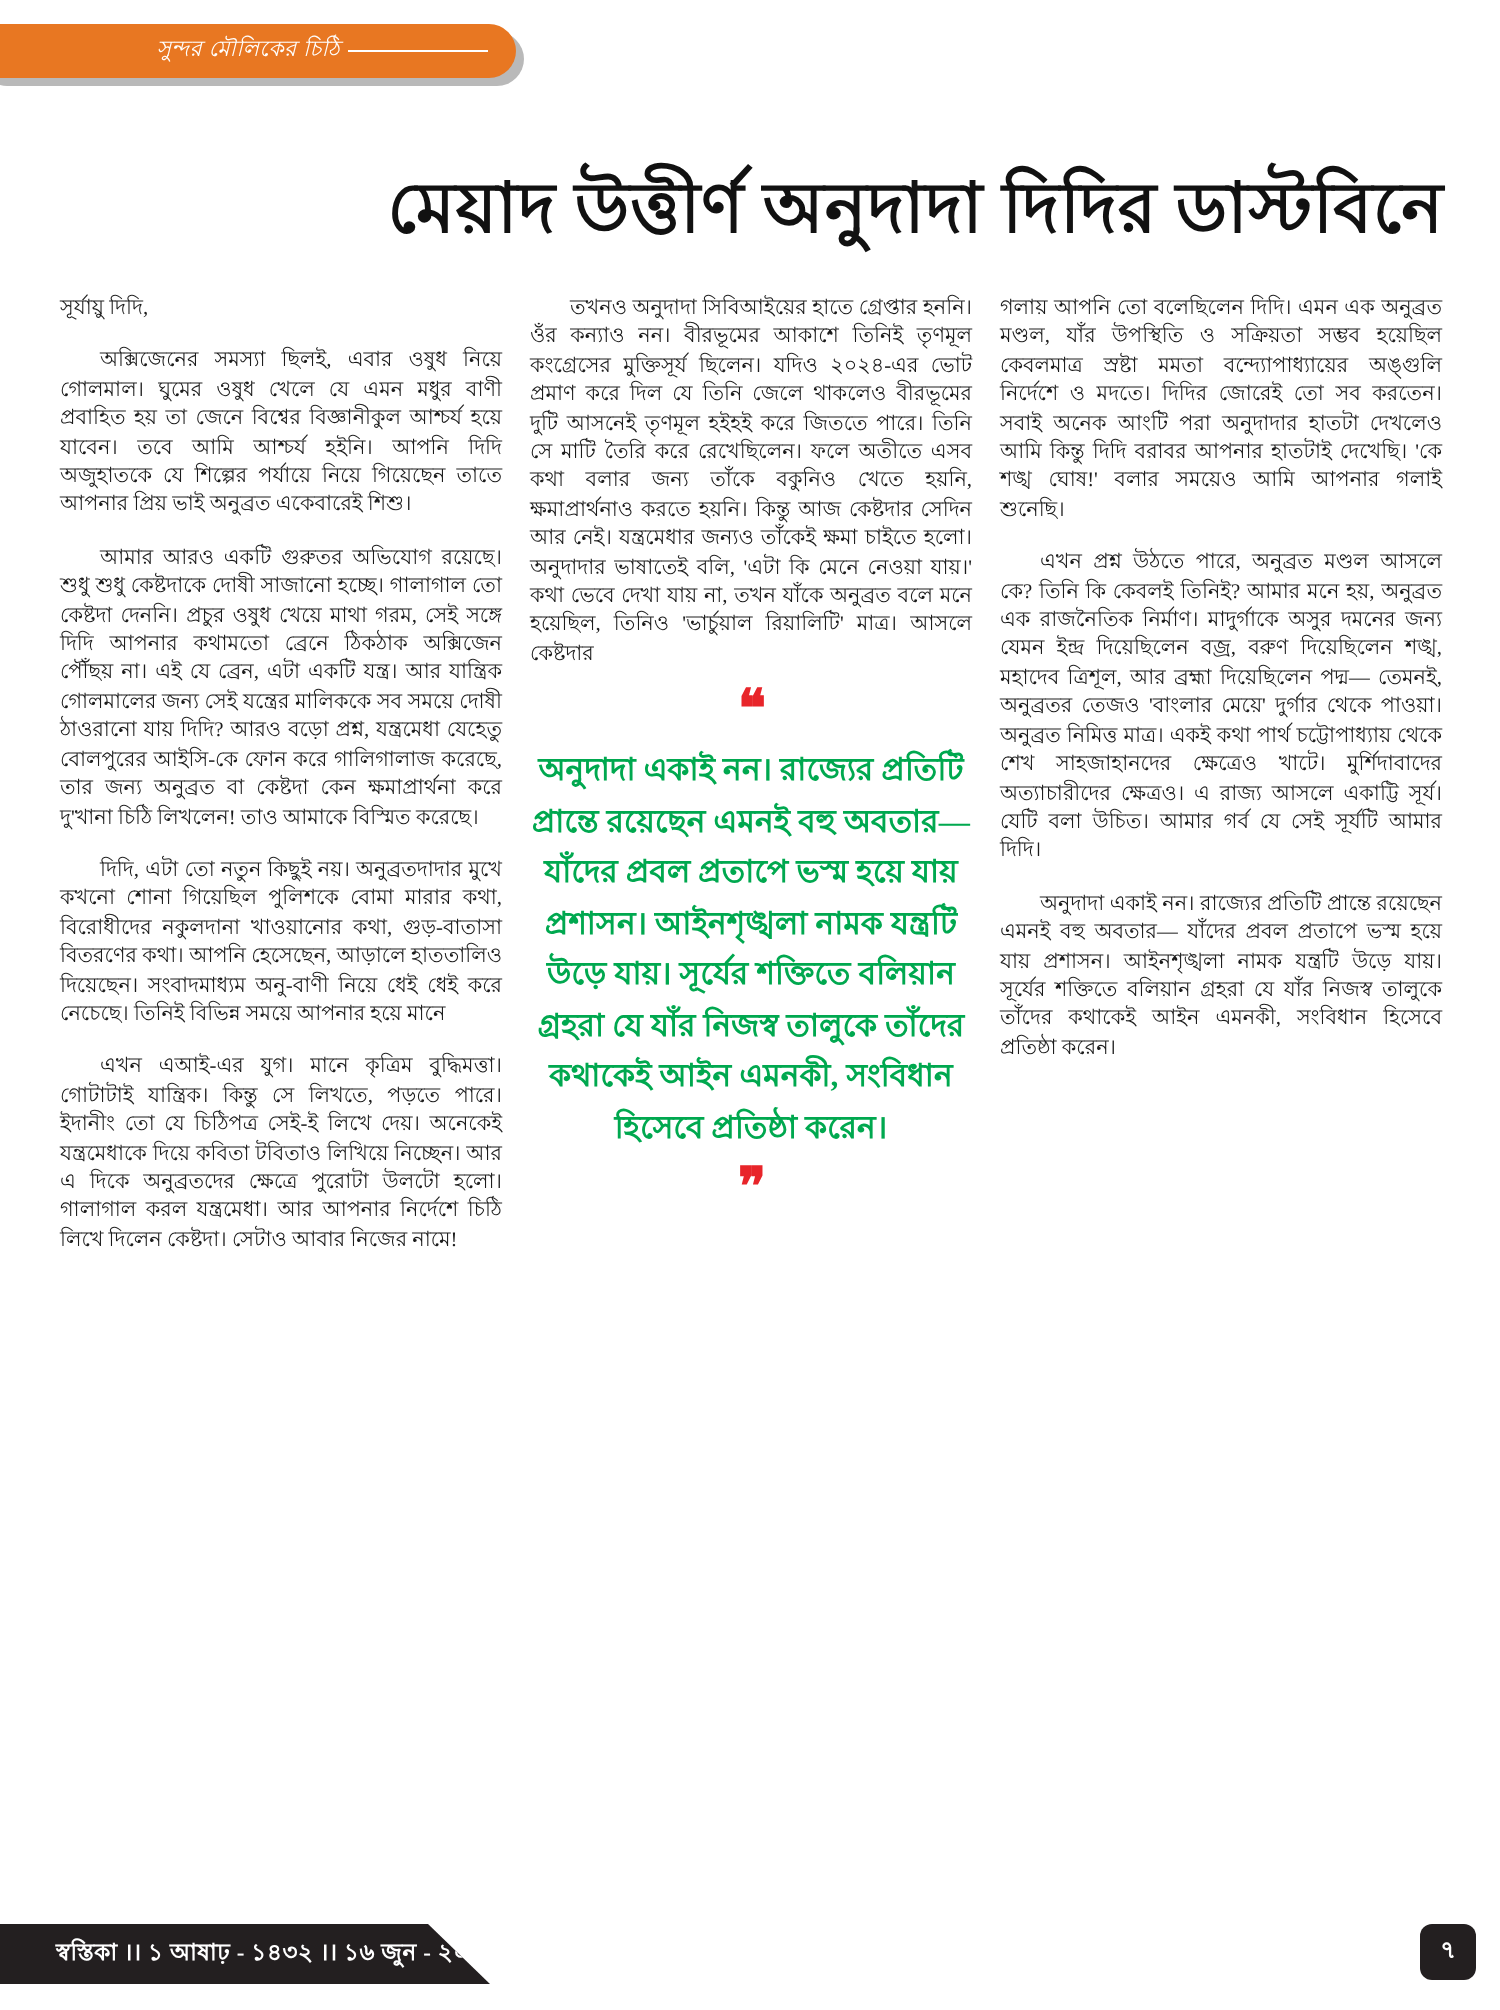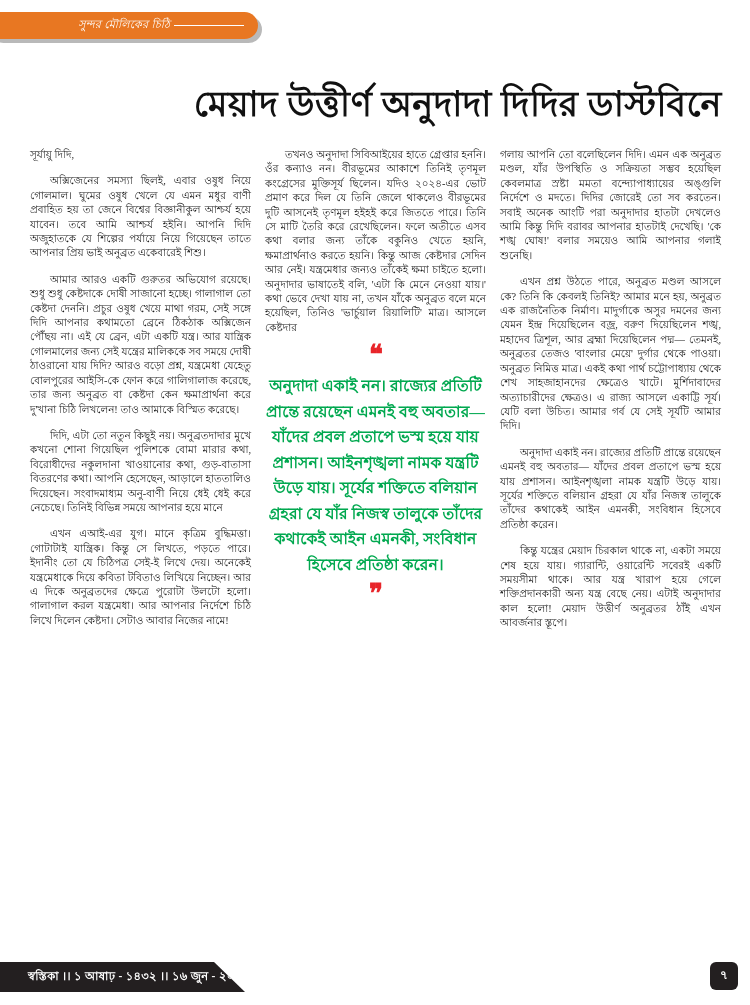--- a/index.html
+++ b/index.html
@@ -197,21 +197,20 @@
       <span class="qmark open">❝</span>
       <div class="qtext">অনুদাদা একাই নন। রাজ্যের প্রতিটি প্রান্তে রয়েছেন এমনই বহু অবতার— যাঁদের প্রবল প্রতাপে ভস্ম হয়ে যায় প্রশাসন। আইনশৃঙ্খলা নামক যন্ত্রটি উড়ে যায়। সূর্যের শক্তিতে বলিয়ান গ্রহরা যে যাঁর নিজস্ব তালুকে তাঁদের কথাকেই আইন এমনকী, সংবিধান হিসেবে প্রতিষ্ঠা করেন।</div>
       <span class="qmark close">❞</span>
     </div>
   </div>
 
   <div class="column">
     <p class="para no-indent">গলায় আপনি তো বলেছিলেন দিদি। এমন এক অনুব্রত মণ্ডল, যাঁর উপস্থিতি ও সক্রিয়তা সম্ভব হয়েছিল কেবলমাত্র স্রষ্টা মমতা বন্দ্যোপাধ্যায়ের অঙ্গুলি নির্দেশে ও মদতে। দিদির জোরেই তো সব করতেন। সবাই অনেক আংটি পরা অনুদাদার হাতটা দেখলেও আমি কিন্তু দিদি বরাবর আপনার হাতটাই দেখেছি। 'কে শঙ্খ ঘোষ!' বলার সময়েও আমি আপনার গলাই শুনেছি।</p>
     <p class="para">এখন প্রশ্ন উঠতে পারে, অনুব্রত মণ্ডল আসলে কে? তিনি কি কেবলই তিনিই? আমার মনে হয়, অনুব্রত এক রাজনৈতিক নির্মাণ। মাদুর্গাকে অসুর দমনের জন্য যেমন ইন্দ্র দিয়েছিলেন বজ্র, বরুণ দিয়েছিলেন শঙ্খ, মহাদেব ত্রিশূল, আর ব্রহ্মা দিয়েছিলেন পদ্ম— তেমনই, অনুব্রতর তেজও 'বাংলার মেয়ে' দুর্গার থেকে পাওয়া। অনুব্রত নিমিত্ত মাত্র। একই কথা পার্থ চট্টোপাধ্যায় থেকে শেখ সাহজাহানদের ক্ষেত্রেও খাটে। মুর্শিদাবাদের অত্যাচারীদের ক্ষেত্রও। এ রাজ্য আসলে একাট্টি সূর্য। যেটি বলা উচিত। আমার গর্ব যে সেই সূর্যটি আমার দিদি।</p>
     <p class="para">অনুদাদা একাই নন। রাজ্যের প্রতিটি প্রান্তে রয়েছেন এমনই বহু অবতার— যাঁদের প্রবল প্রতাপে ভস্ম হয়ে যায় প্রশাসন। আইনশৃঙ্খলা নামক যন্ত্রটি উড়ে যায়। সূর্যের শক্তিতে বলিয়ান গ্রহরা যে যাঁর নিজস্ব তালুকে তাঁদের কথাকেই আইন এমনকী, সংবিধান হিসেবে প্রতিষ্ঠা করেন।</p>
-    <p class="para">কিন্তু যন্ত্রের মেয়াদ চিরকাল থাকে না, একটা সময়ে শেষ হয়ে যায়। গ্যারান্টি, ওয়ারেন্টি সবেরই একটি সময়সীমা থাকে। আর যন্ত্র খারাপ হয়ে গেলে শক্তিপ্রদানকারী অন্য যন্ত্র বেছে নেয়। এটাই অনুদাদার কাল হলো! মেয়াদ উত্তীর্ণ অনুব্রতর ঠাঁই এখন আবর্জনার স্তূপে।</p>
   </div>
 
 </div>
 
 <div id="footer-banner">
   <span class="footer-text">স্বস্তিকা ।।  ১ আষাঢ় - ১৪৩২ ।। ১৬ জুন - ২০২৫</span>
 </div>
 <div id="page-number-badge">
   <span class="pn">৭</span>
 </div>

